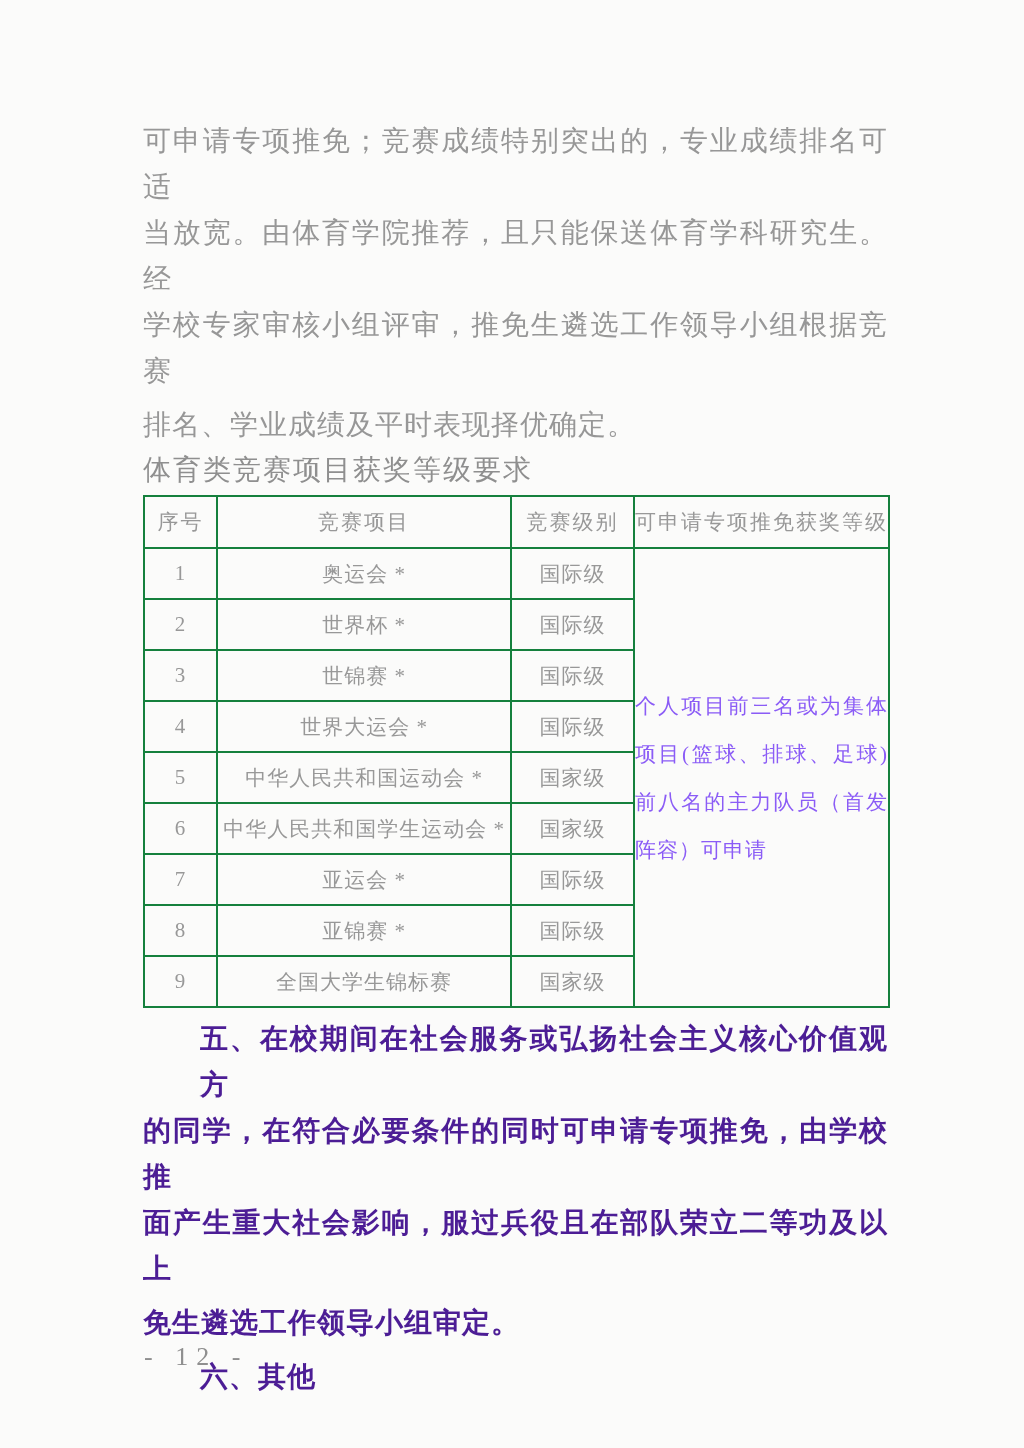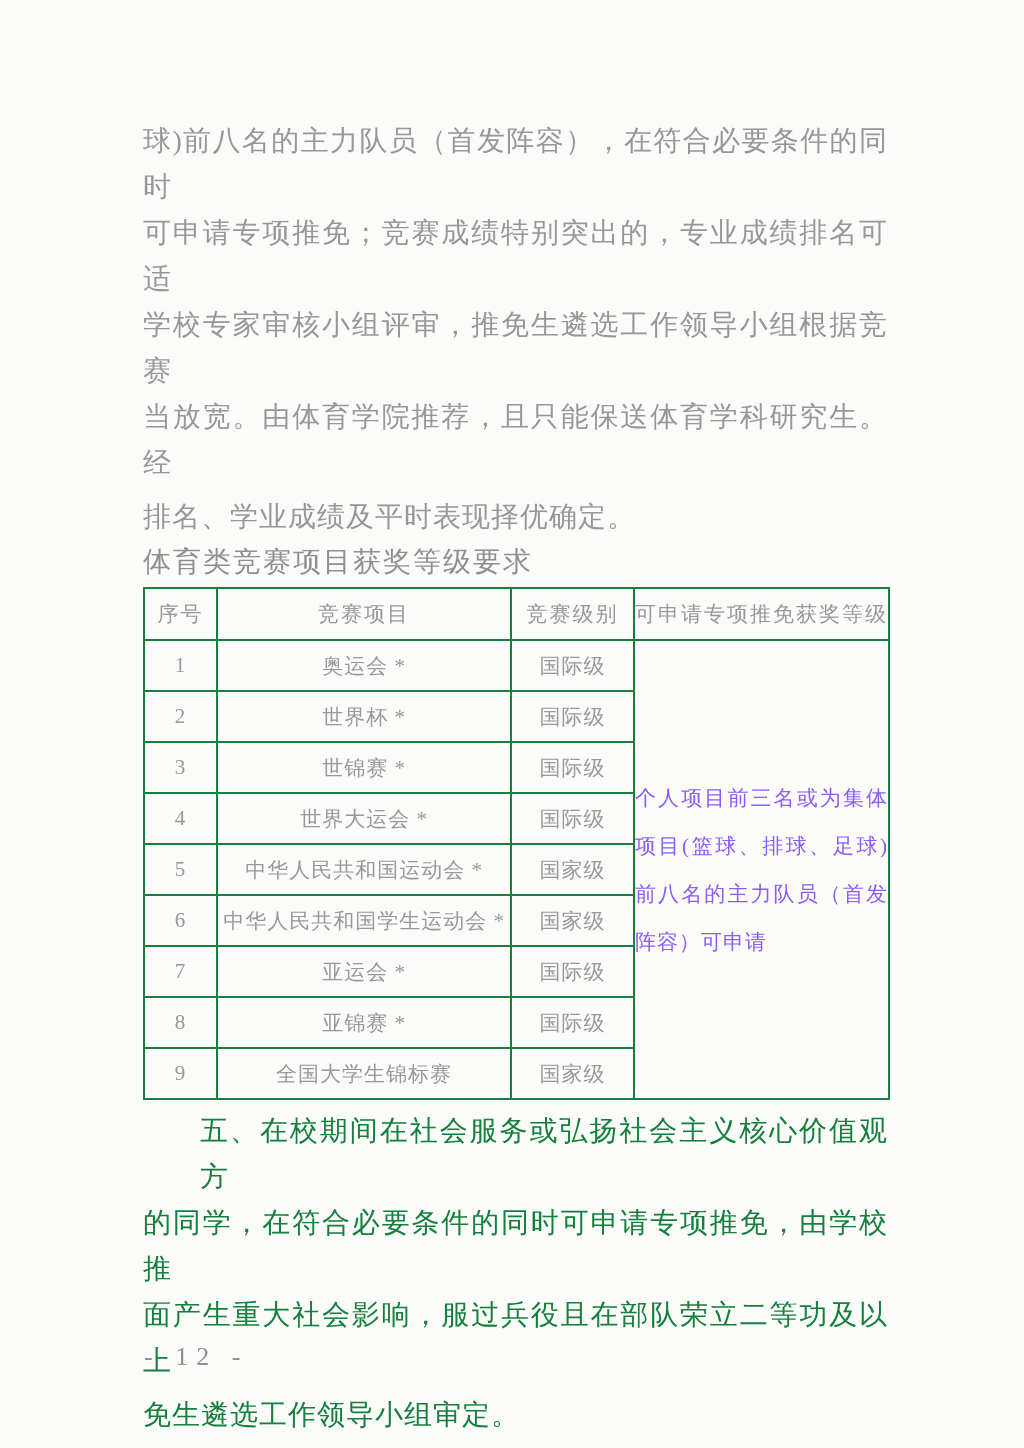--- a/index.html
+++ b/index.html
@@ -23,22 +23,22 @@
     letter-spacing:1px;
   }
   .line{
     text-align:justify;
     text-align-last:justify;
   }
   .line.last{ text-align-last:left;margin-top:8px; }
   .line.indent{ padding-left:57px; }
   .hei{
     font-family:"Liberation Sans","DejaVu Sans",sans-serif;
-    color:#15803d;
-    font-weight:400;
+    color:#4c1d95;
+    font-weight:700;
     letter-spacing:1px;
   }
   .table-title{
     margin:6px 0 9px 0;
     line-height:32px;
     font-size:28px;
     color:#8f8f8f;
     text-align:left;
     letter-spacing:2px;
   }
@@ -84,24 +84,23 @@
     font-family:"Liberation Serif","DejaVu Serif",serif;
   }
 </style>
 </head>
 <body>
 
 <div class="page">
   <div class="content">
 
     <div class="para">
-      <div class="line">球)前八名的主力队员（首发阵容），在符合必要条件的同时</div>
       <div class="line">可申请专项推免；竞赛成绩特别突出的，专业成绩排名可适</div>
+      <div class="line">当放宽。由体育学院推荐，且只能保送体育学科研究生。经</div>
       <div class="line">学校专家审核小组评审，推免生遴选工作领导小组根据竞赛</div>
-      <div class="line">当放宽。由体育学院推荐，且只能保送体育学科研究生。经</div>
       <div class="line last">排名、学业成绩及平时表现择优确定。</div>
     </div>
 
     <div class="table-title">体育类竞赛项目获奖等级要求</div>
 
     <table class="award">
       <colgroup>
         <col style="width:73px">
         <col style="width:294px">
         <col style="width:123px">

